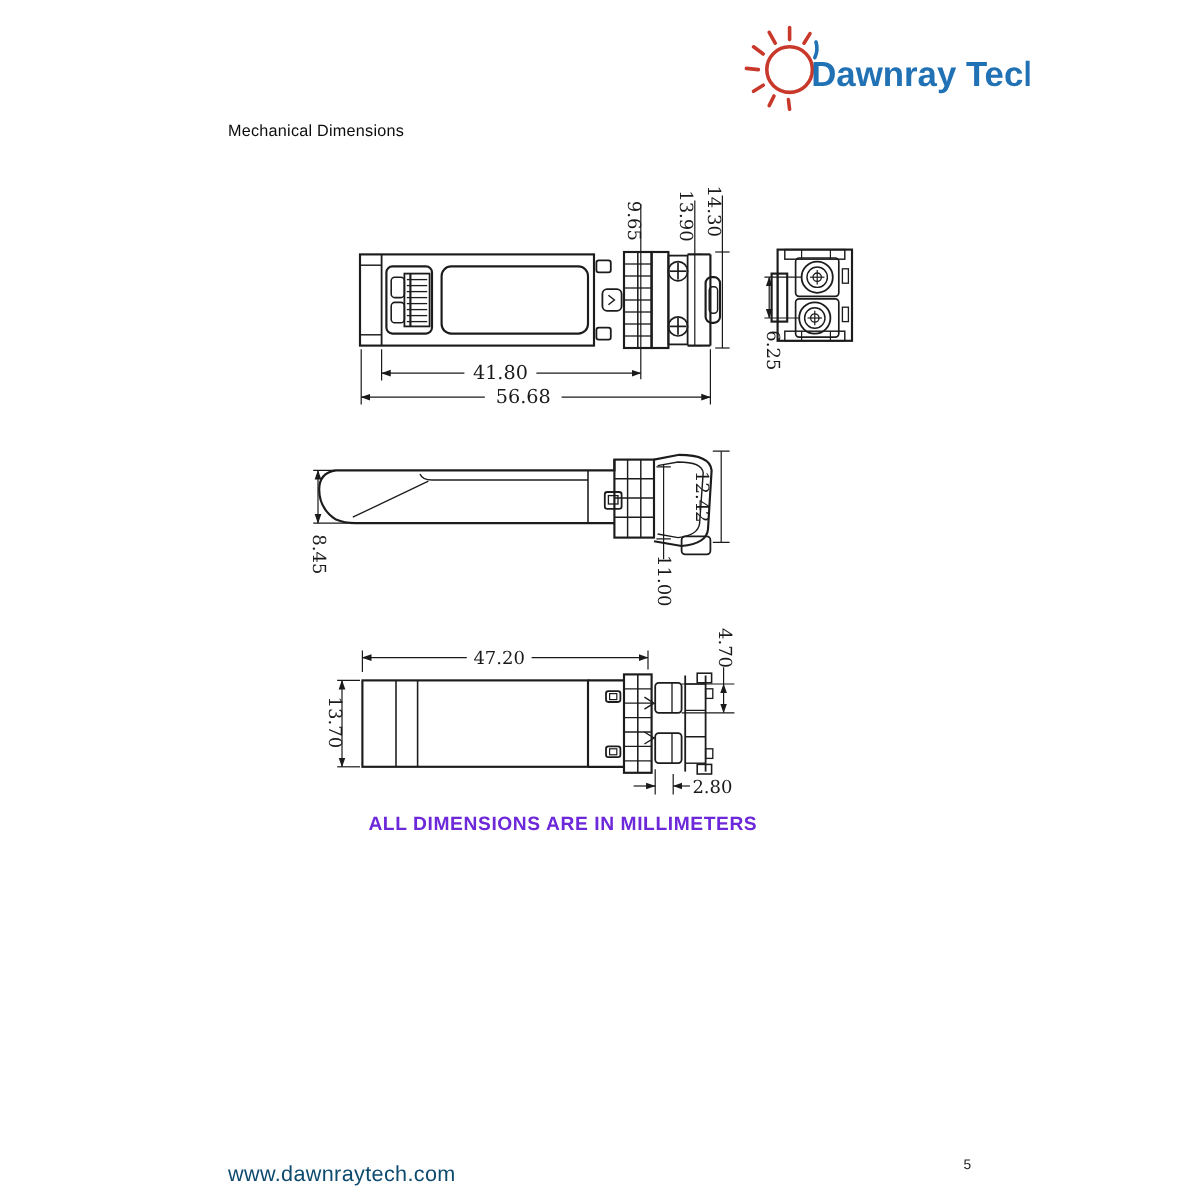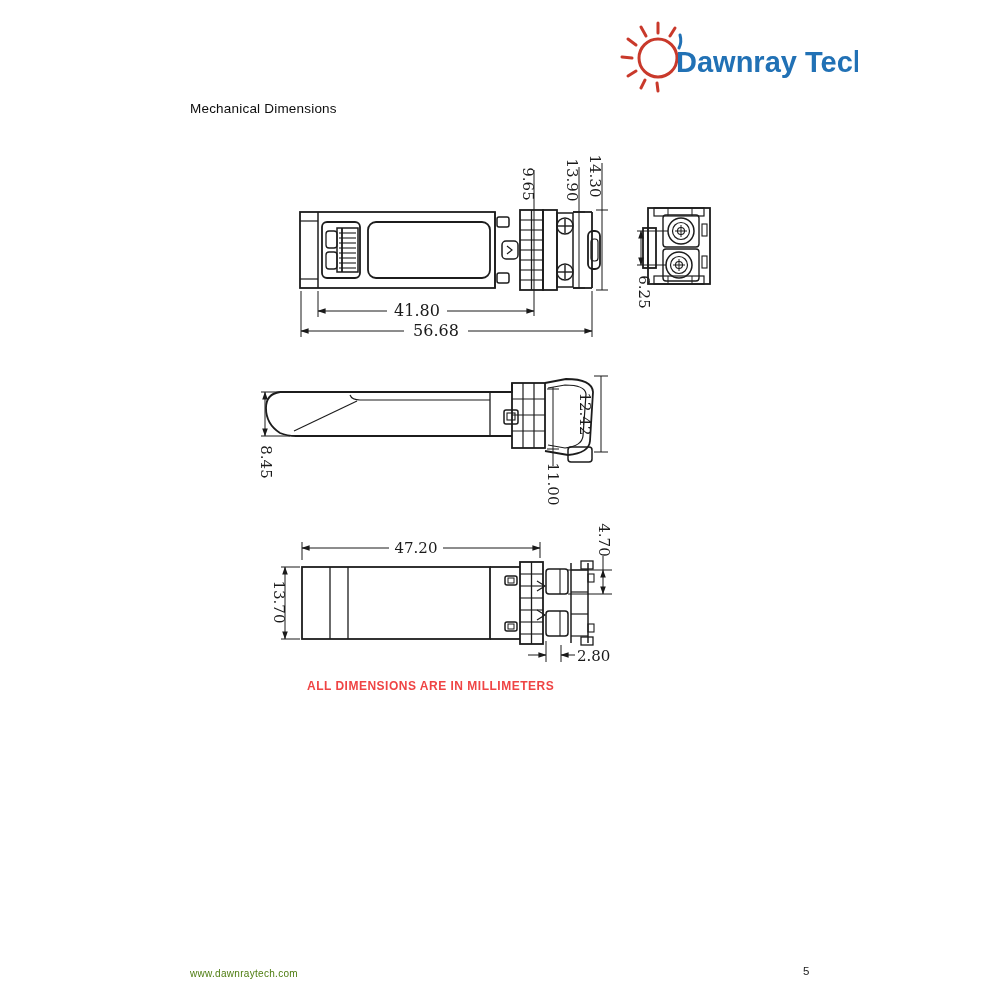--- a/index.html
+++ b/index.html
@@ -1,21 +1,21 @@
 <!DOCTYPE html>
 <html><head>
 <meta charset="utf-8">
 <style>
   html,body{margin:0;padding:0;background:#fff;}
   .page{position:relative;width:1000px;height:1000px;background:#ffffff;overflow:hidden;
         font-family:"Liberation Sans", sans-serif;color:#111;}
   .abs{position:absolute;}
   .heading{left:190px;top:101px;font-size:13.5px;font-weight:normal;color:#0d0d0d;letter-spacing:.2px;}
-  .note{left:307px;top:679px;font-size:12px;font-weight:bold;color:#ef4444;letter-spacing:.5px;}
-  .footer-url{left:190px;top:968px;font-size:10px;color:#4d7c0f;letter-spacing:.3px;}
+  .note{left:307px;top:679px;font-size:16px;font-weight:bold;color:#6d28d9;letter-spacing:.5px;}
+  .footer-url{left:190px;top:968px;font-size:18px;color:#0c4a6e;letter-spacing:.3px;}
   .page-num{left:803px;top:965px;font-size:11.5px;color:#222;}
   svg{display:block;}
   .ln{stroke:#1c1c1c;fill:none;}
   .dimln{stroke:#1a1a1a;fill:none;stroke-width:1;}
   .dim{font-family:"DejaVu Serif", serif;font-size:15px;fill:#1a1a1a;}
   .dimbig{font-family:"DejaVu Serif", serif;font-size:16px;fill:#1a1a1a;}
   .gap{fill:#ffffff;stroke:none;}
 </style>
 </head>
 <body>

